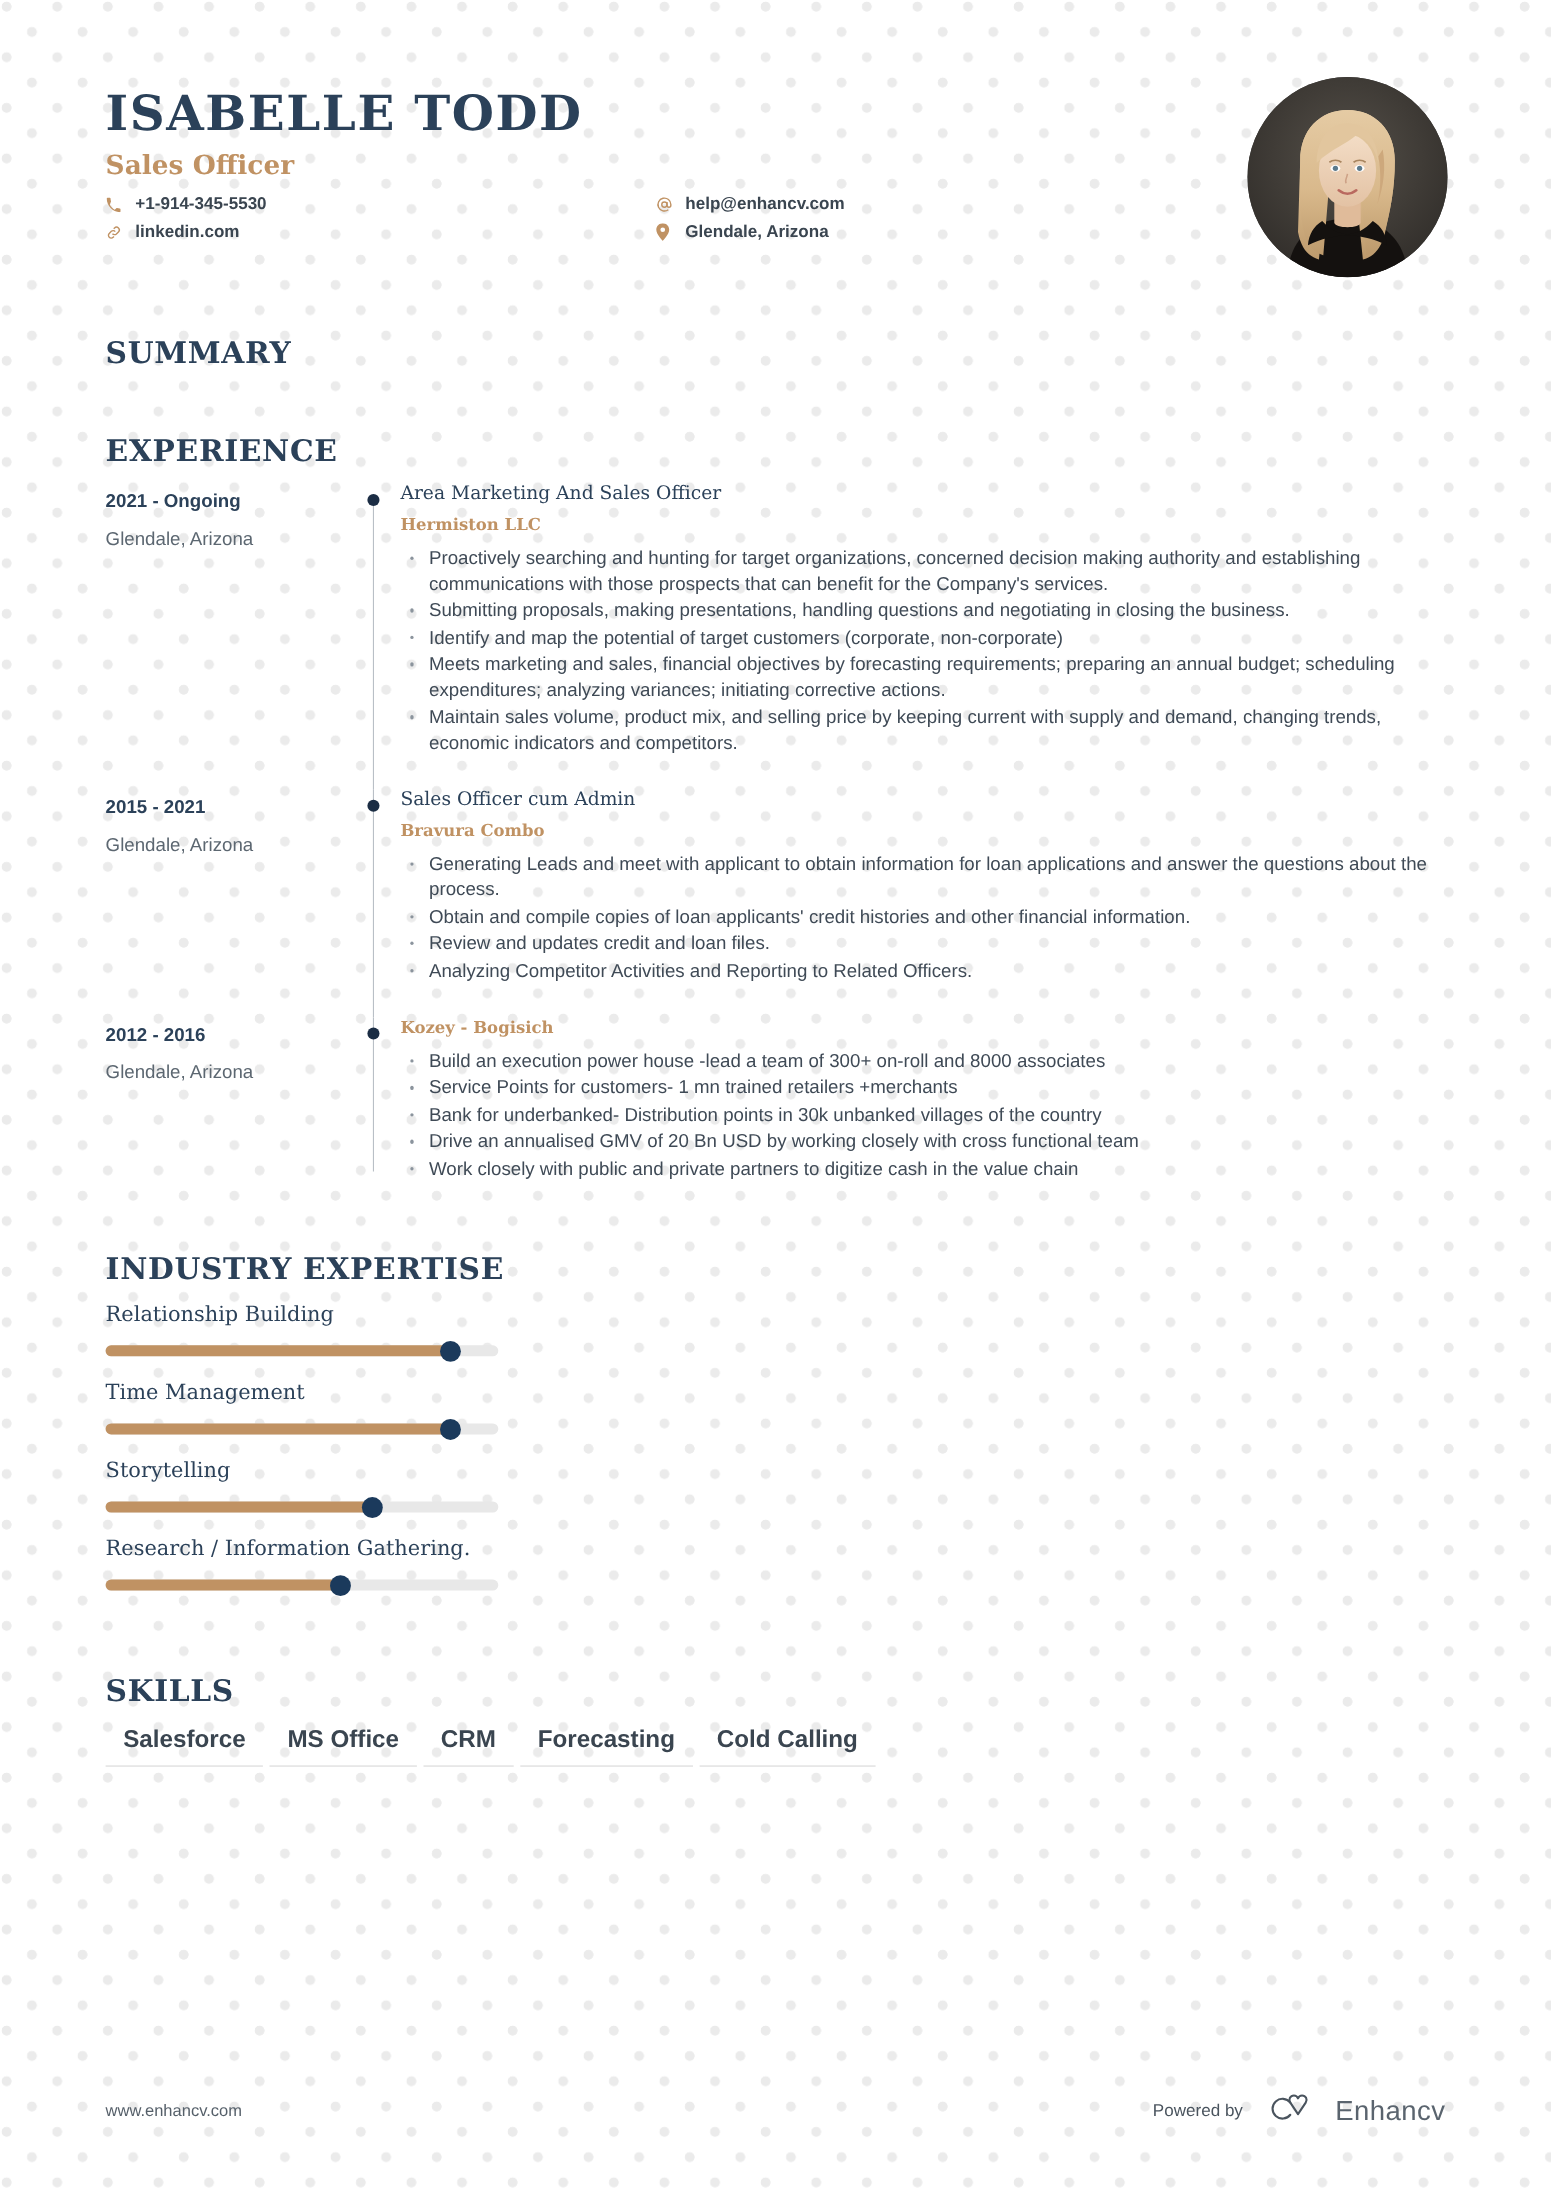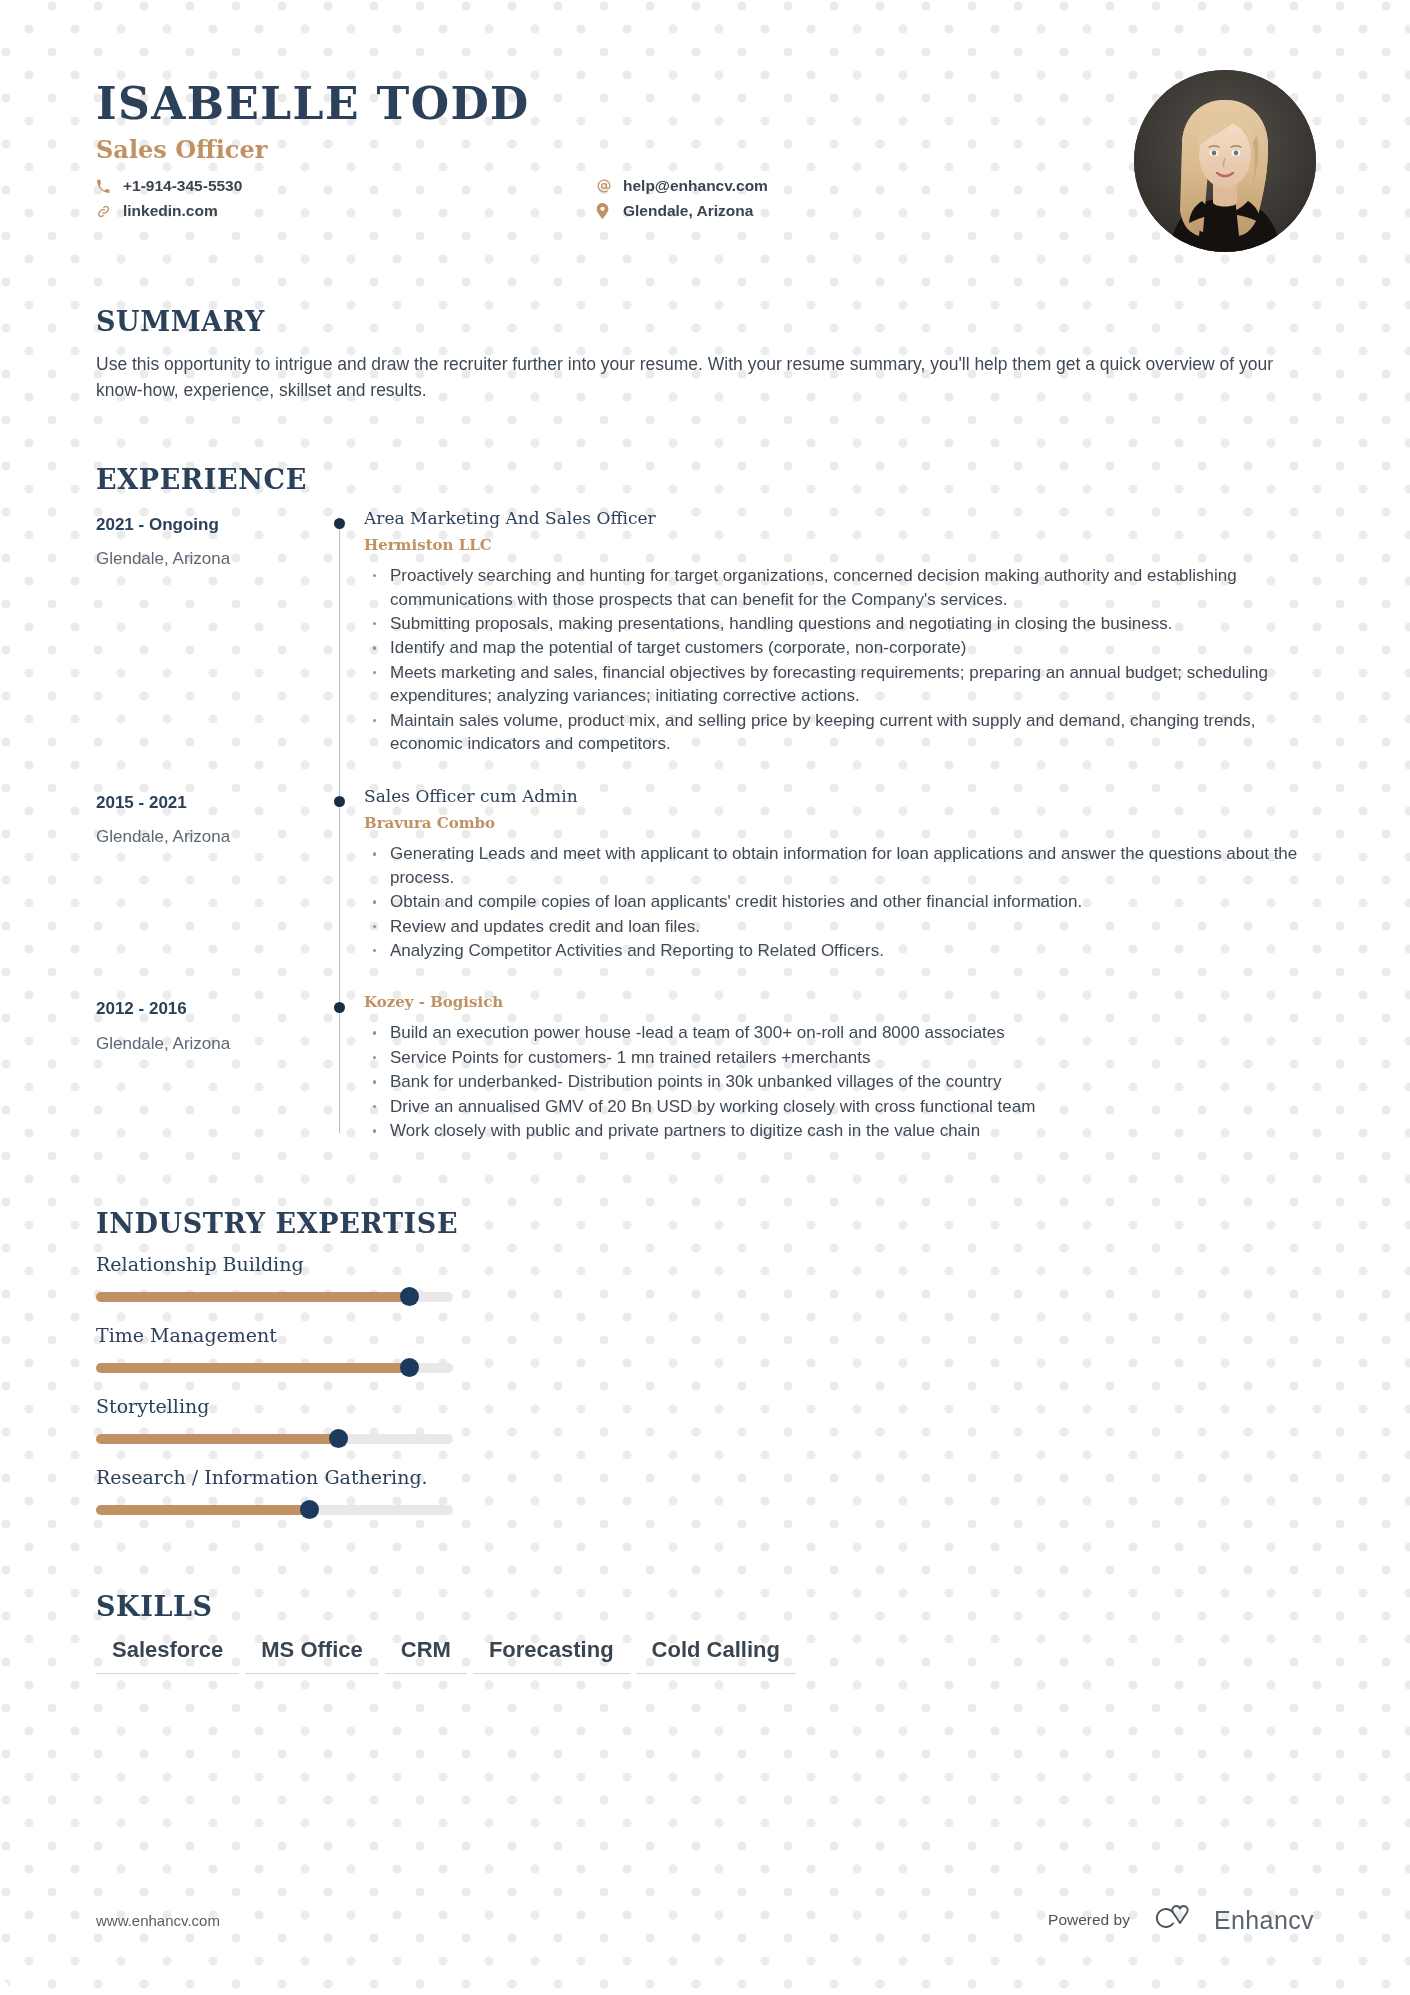--- a/index.html
+++ b/index.html
@@ -13,21 +13,20 @@
     height: 1995px;
     background-color: #ffffff;
     background-image:
       radial-gradient(circle at 6px 6px, #ebebeb 4.2px, rgba(255,255,255,0) 4.8px),
       radial-gradient(circle at 6px 6px, #ebebeb 4.2px, rgba(255,255,255,0) 4.8px);
     background-size: 46px 46px, 46px 46px;
     background-position: 0 0, 23px 23px;
     font-family: "Liberation Sans", sans-serif;
     overflow: hidden;
     box-sizing: border-box;
-    border-radius: 31px;
   }
   .inner {
     position: absolute;
     left: 96px;
     top: 0;
     width: 1220px;
     height: 100%;
   }
 
   
@@ -383,21 +382,20 @@
           <path d="M91 88c-1 5-3 7-1 8.5" stroke="#cda186" stroke-width="1.4" fill="none"></path>
           <path d="M83 103c5 4 11 4 16 0" stroke="#b9695f" stroke-width="2.4" fill="none" stroke-linecap="round"></path>
 
           <path d="M68 131c7 8 16 12 23 12s16-4 23-12c8 5 12 12 13 22-12-6-24-9-36-9s-24 3-36 9c1-10 5-17 13-22z" fill="#14110f"></path>
         </svg>
       </div>
     </div>
 
     <div class="summary">
       <h2 class="sec-title">SUMMARY</h2>
-      <p class="summary-text">Use this opportunity to intrigue and draw the recruiter further into your resume. With your resume summary, you'll help them get a quick overview of your know-how, experience, skillset and results.</p>
     </div>
 
     <div class="experience">
       <h2 class="sec-title">EXPERIENCE</h2>
       <div id="exp-list">
           <div class="exp-item">
             <div class="exp-left">
               <div class="exp-dates">2021 - Ongoing</div>
               <div class="exp-loc">Glendale, Arizona</div>
             </div>

